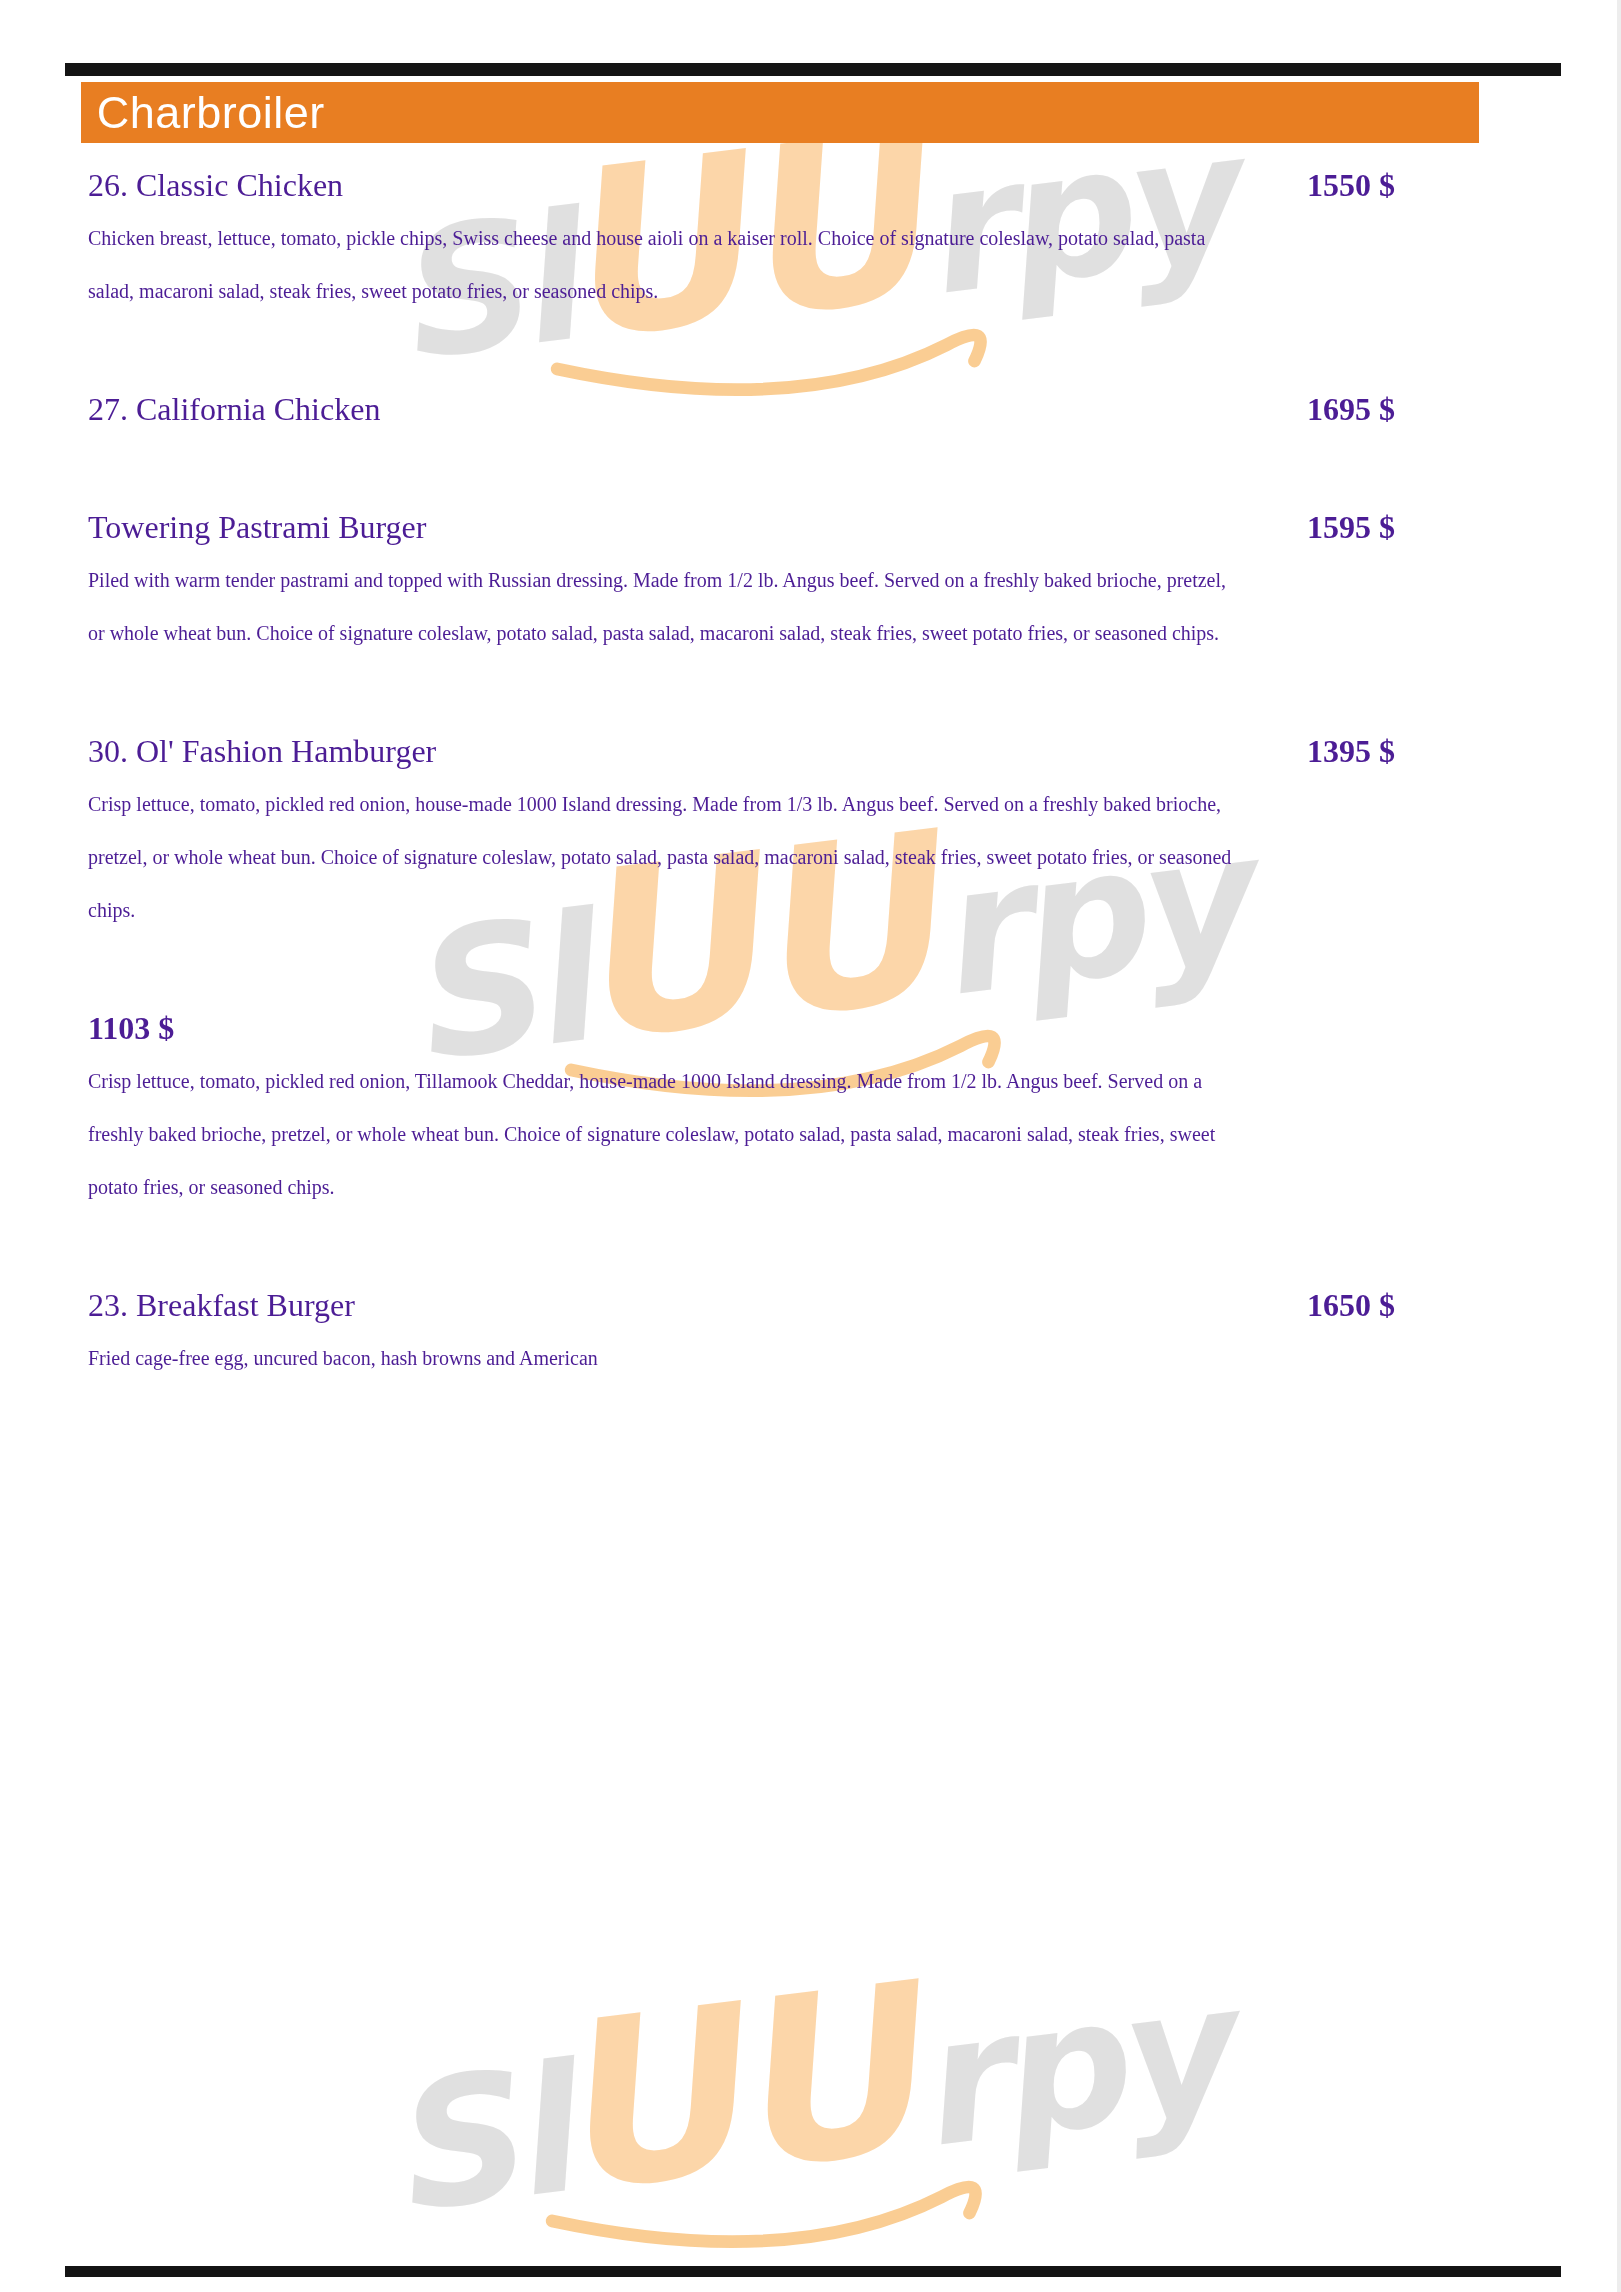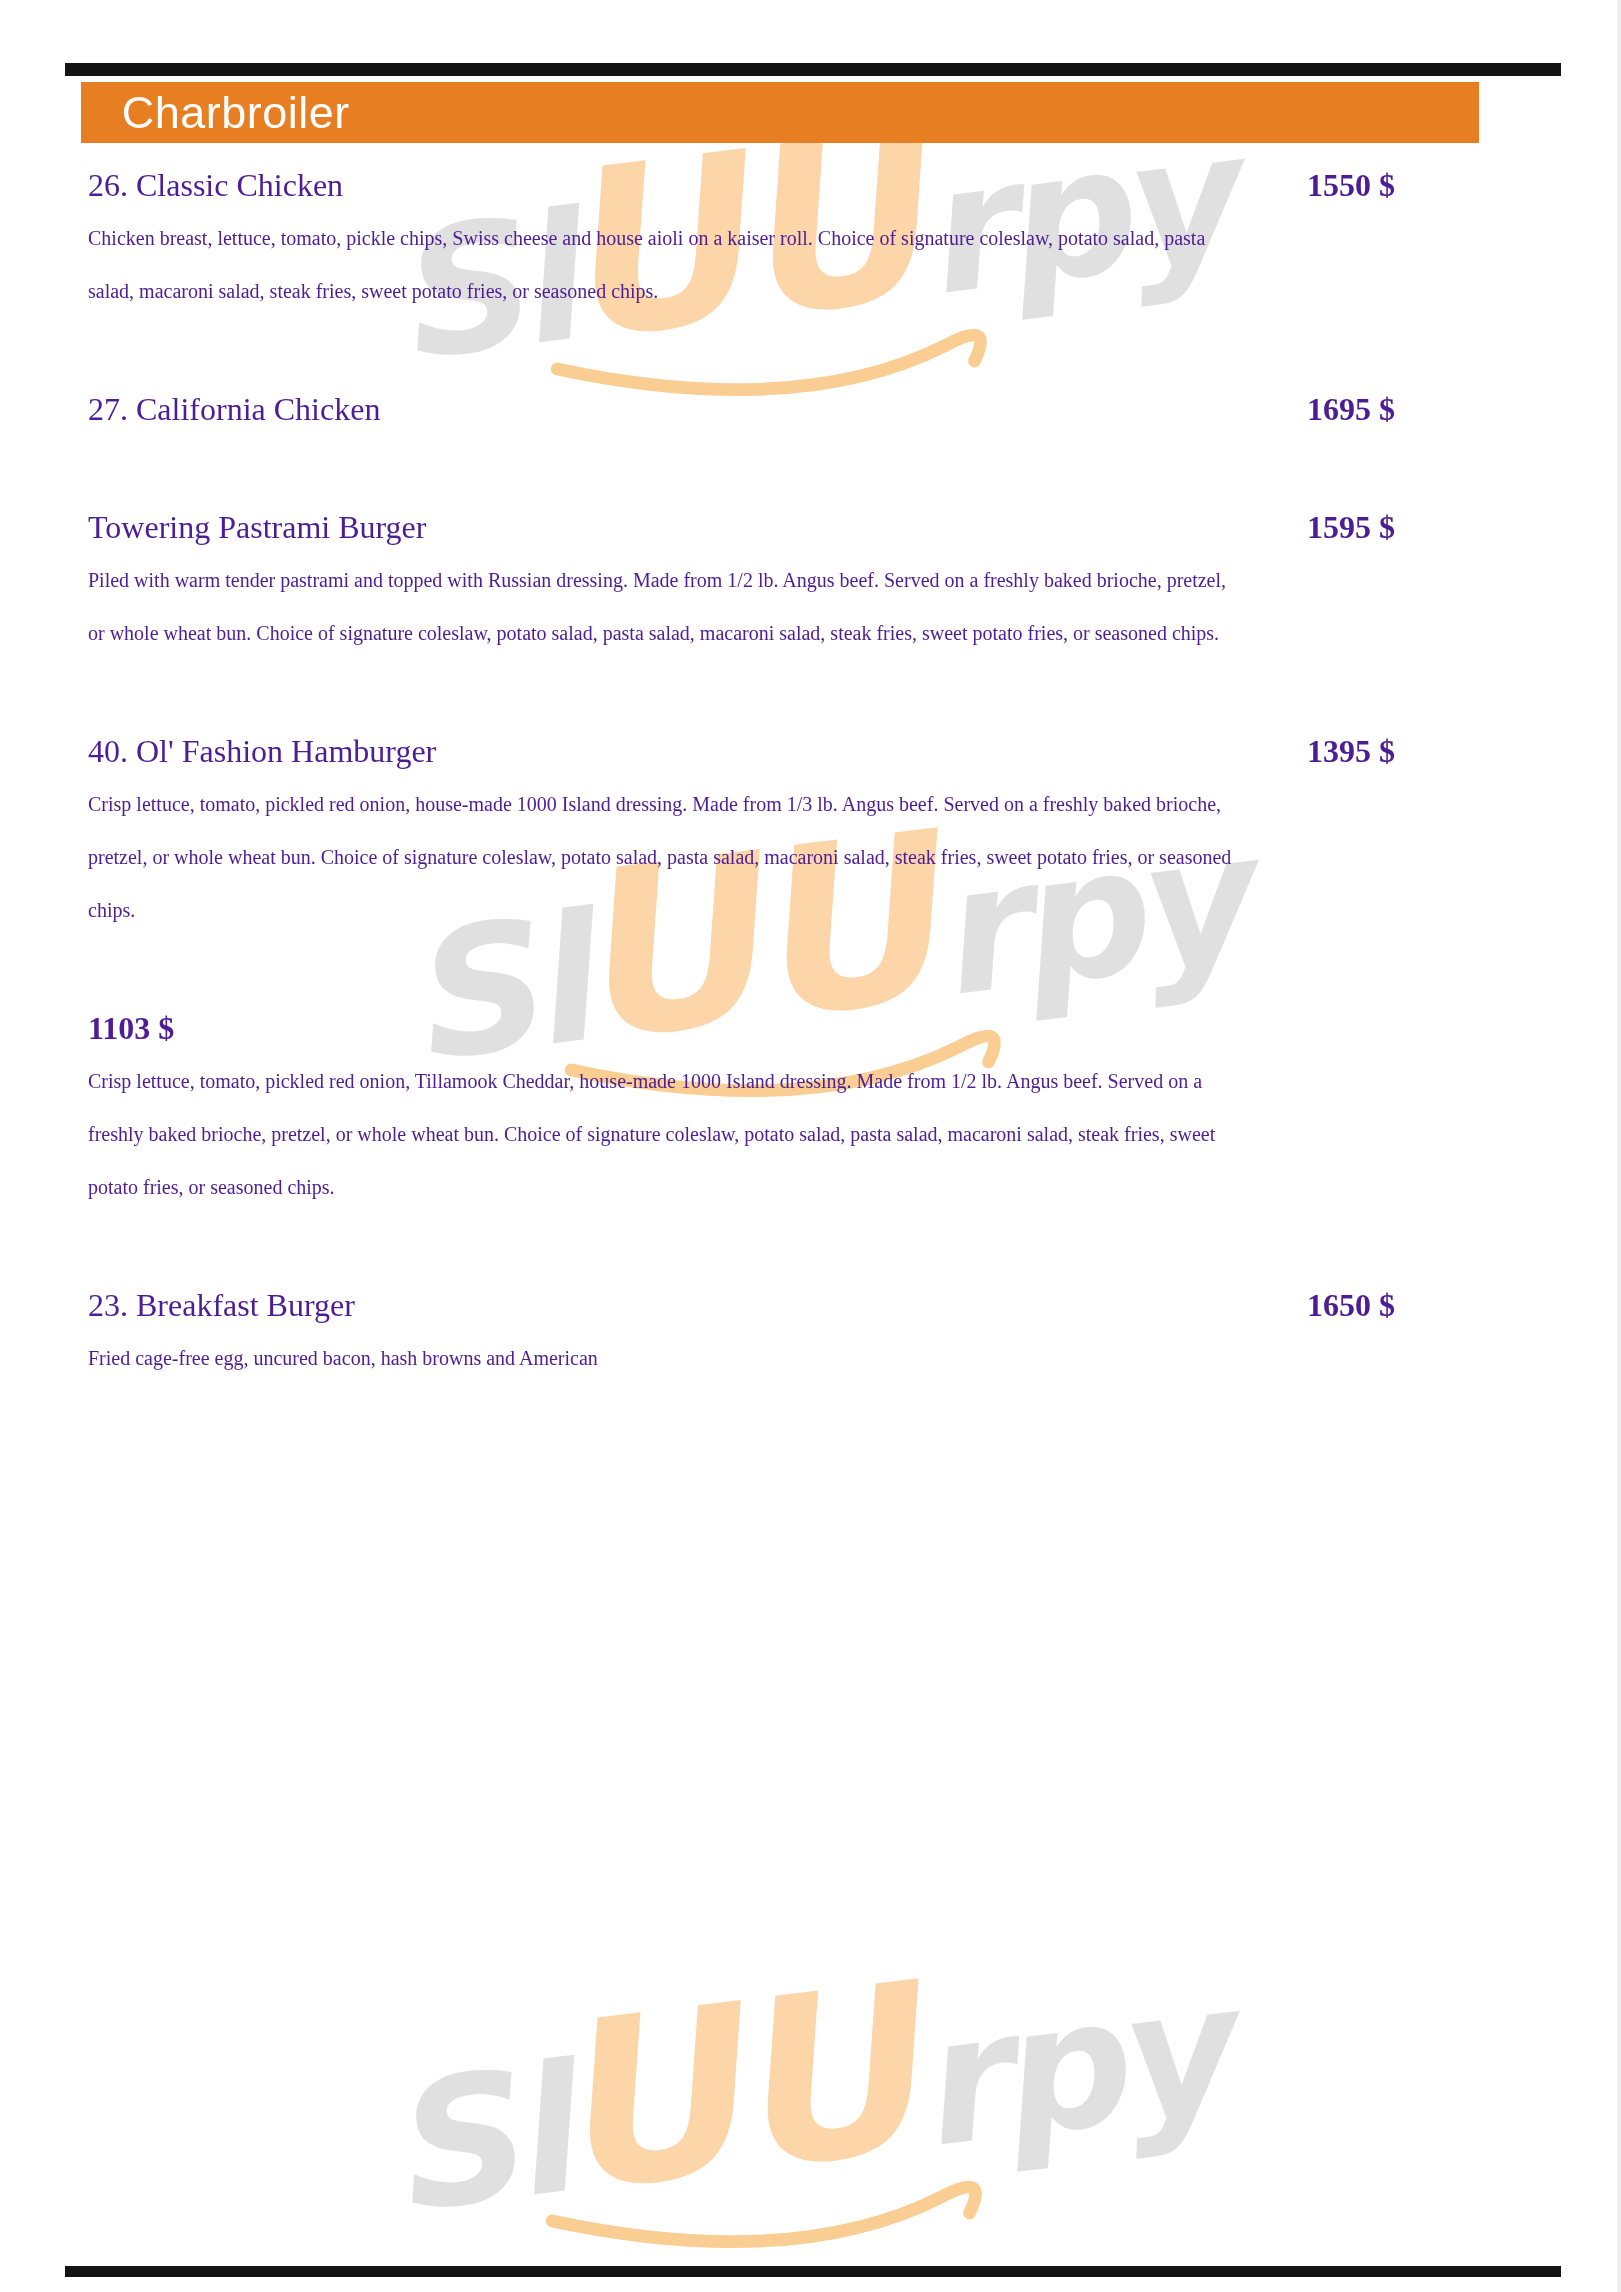--- a/index.html
+++ b/index.html
@@ -55,21 +55,20 @@
     align-items: center;
     box-sizing: border-box;
     padding-left: 15.7px;
     z-index: 3;
   }
   .section-header .title {
     font-family: "Liberation Sans", sans-serif;
     font-size: 45px;
     color: #ffffff;
     letter-spacing: 0.5px;
-    margin-left: 25px;
   }
 
   
   .menu-list {
     position: absolute;
     left: 88px;
     top: 159px;
     width: 1307px;
     z-index: 2;
   }
@@ -172,21 +171,21 @@
   <div class="menu-item">
     <div class="item-head">
       <span class="item-name">Towering Pastrami Burger</span>
       <span class="item-price">1595 $</span>
     </div>
     <p class="item-desc">Piled with warm tender pastrami and topped with Russian dressing. Made from 1/2 lb. Angus beef. Served on a freshly baked brioche, pretzel, or whole wheat bun. Choice of signature coleslaw, potato salad, pasta salad, macaroni salad, steak fries, sweet potato fries, or seasoned chips.</p>
   </div>
 
   <div class="menu-item">
     <div class="item-head">
-      <span class="item-name">40. Ol' Fashion Hamburger</span>
+      <span class="item-name">30. Ol' Fashion Hamburger</span>
       <span class="item-price">1395 $</span>
     </div>
     <p class="item-desc">Crisp lettuce, tomato, pickled red onion, house-made 1000 Island dressing. Made from 1/3 lb. Angus beef. Served on a freshly baked brioche, pretzel, or whole wheat bun. Choice of signature coleslaw, potato salad, pasta salad, macaroni salad, steak fries, sweet potato fries, or seasoned chips.</p>
   </div>
 
   <div class="menu-item">
     <div class="item-head">
       <span class="item-price">1103 $</span>
     </div>
     <p class="item-desc">Crisp lettuce, tomato, pickled red onion, Tillamook Cheddar, house-made 1000 Island dressing. Made from 1/2 lb. Angus beef. Served on a freshly baked brioche, pretzel, or whole wheat bun. Choice of signature coleslaw, potato salad, pasta salad, macaroni salad, steak fries, sweet potato fries, or seasoned chips.</p>

